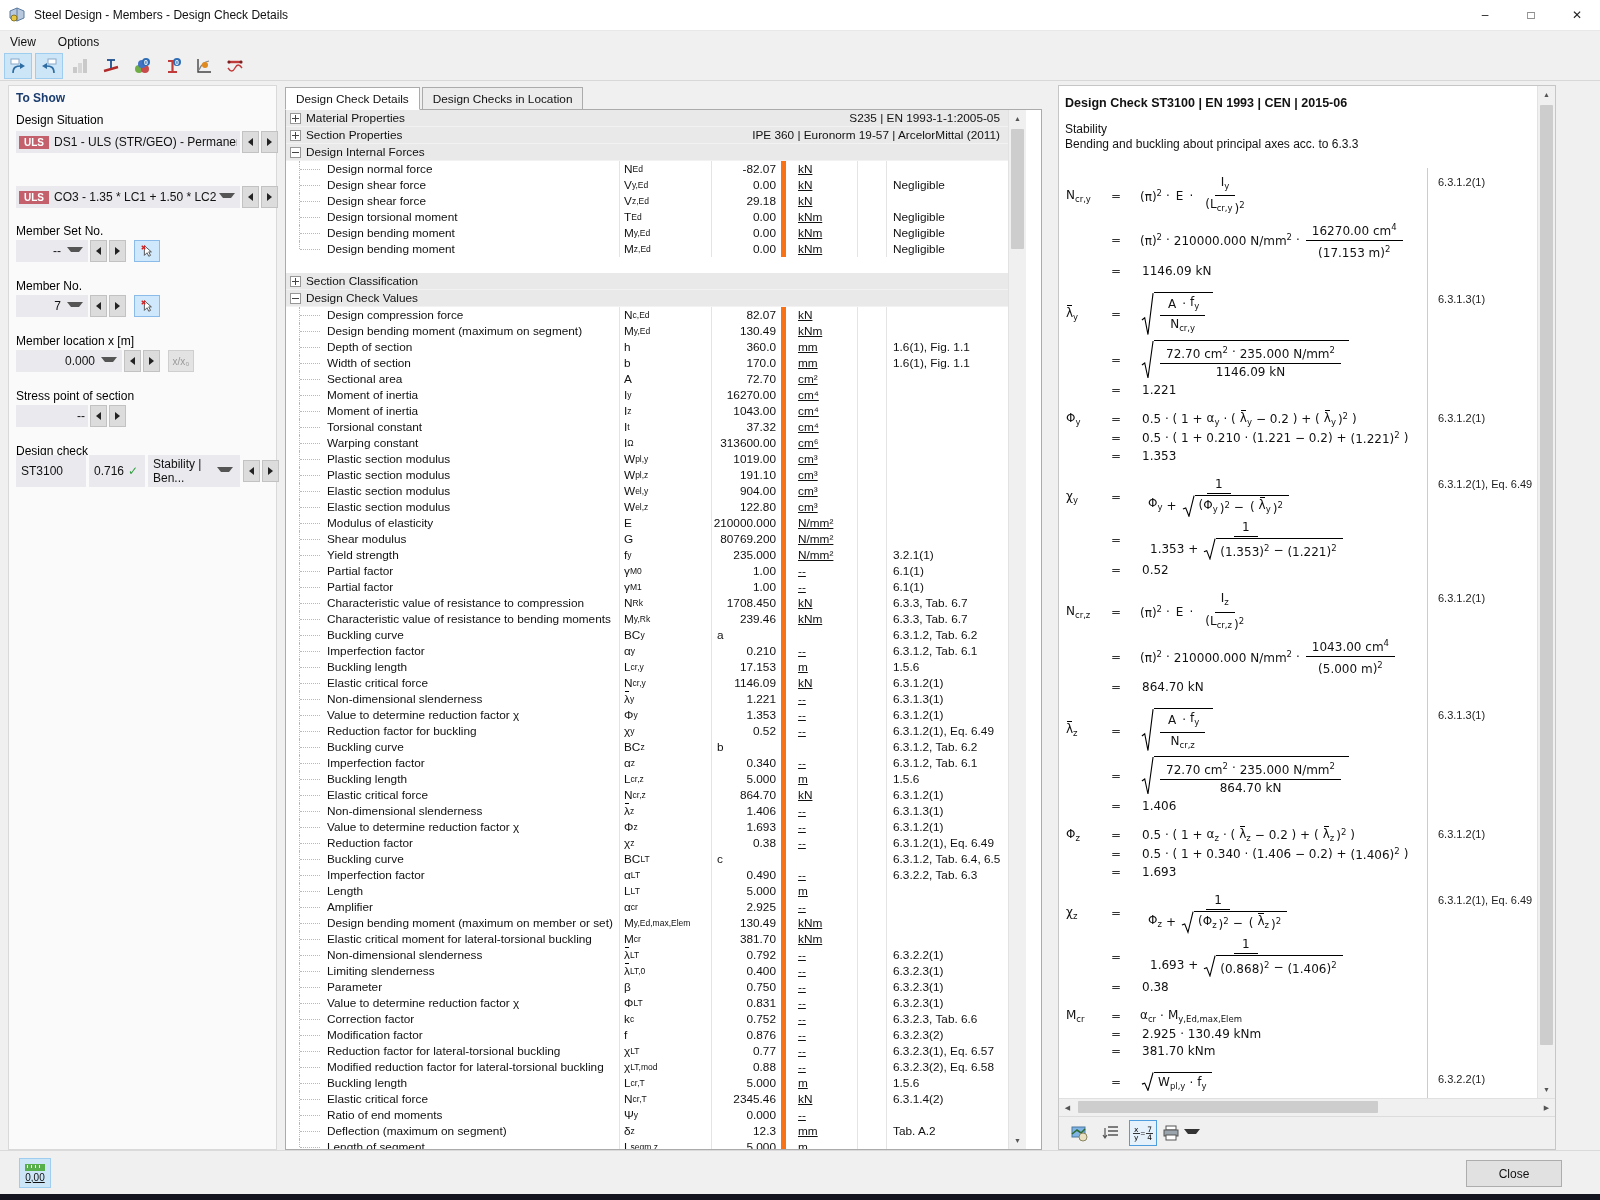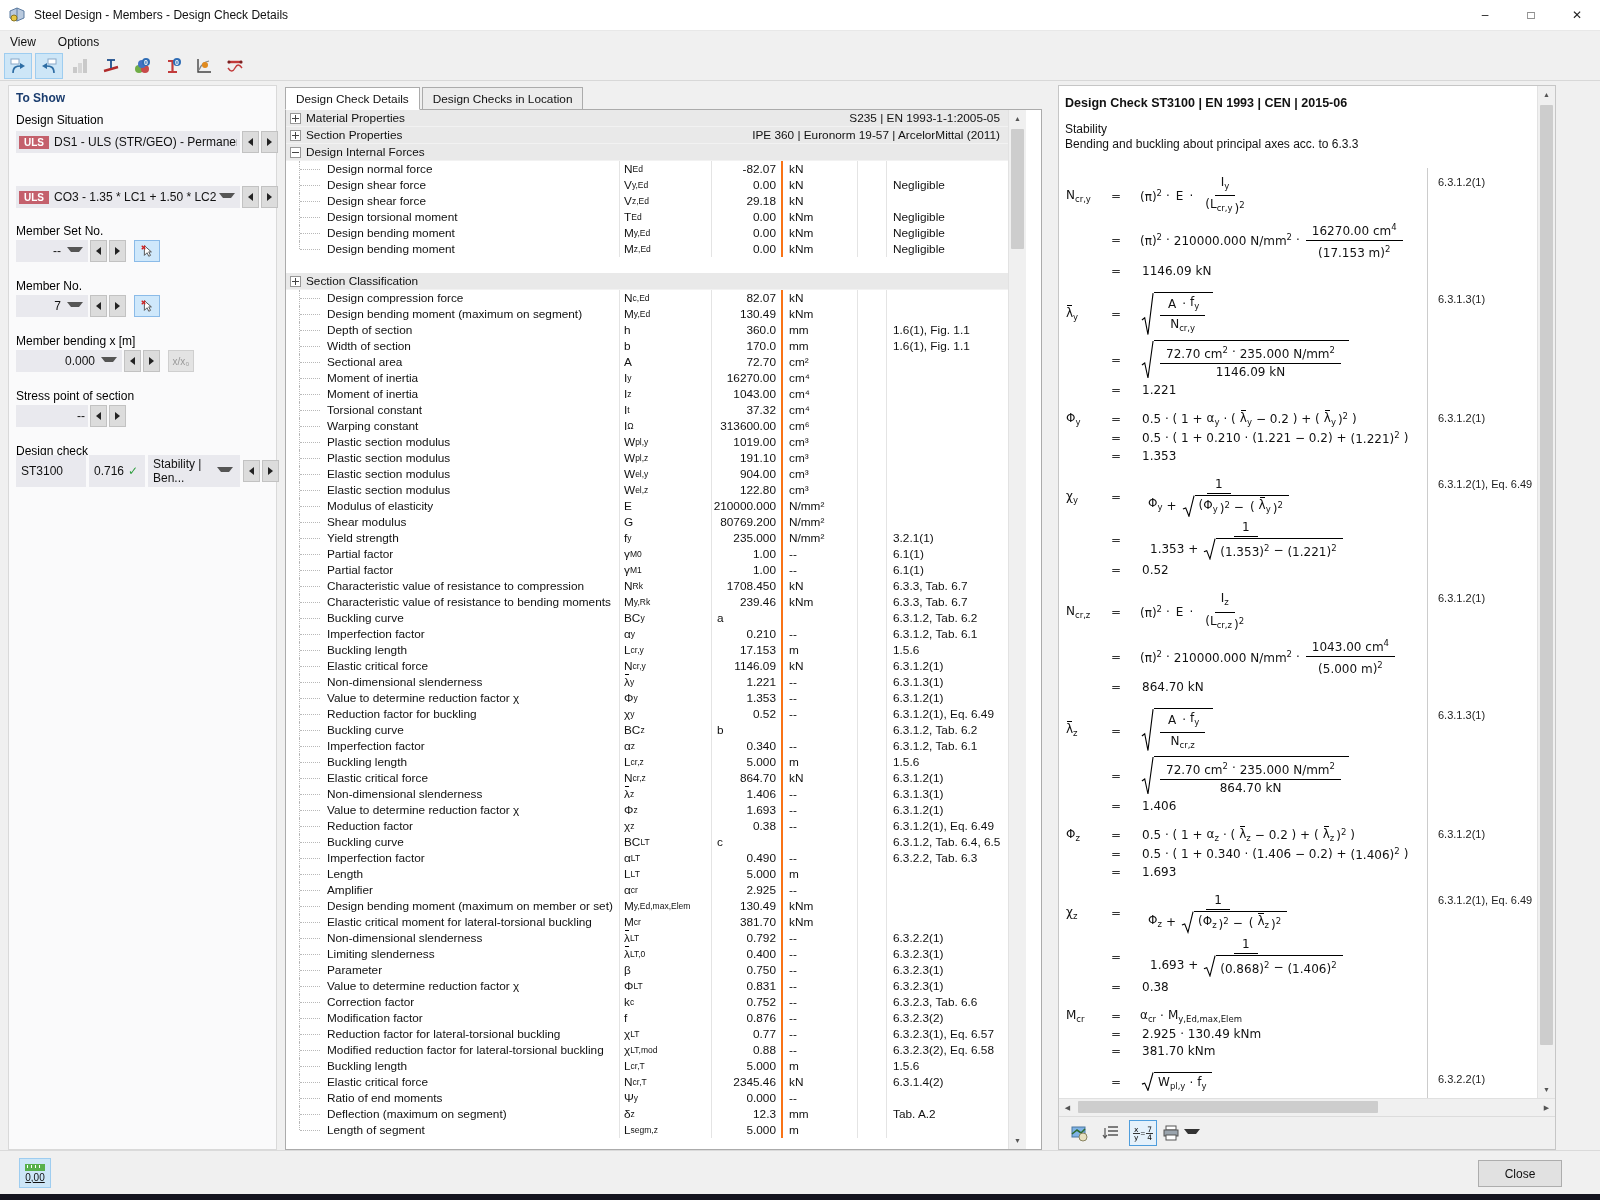--- a/index.html
+++ b/index.html
@@ -49,21 +49,21 @@
   .gright{margin-left:auto;padding-right:8px;}
   .tgap{height:16px;background:#fff;}
   .trow{height:16px;display:flex;align-items:stretch;font-size:11.8px;background:#fff;}
   .c-desc{width:333px;position:relative;padding-left:41px;box-sizing:border-box;display:flex;align-items:center;white-space:nowrap;overflow:hidden;}
   .c-desc .vline{position:absolute;left:13px;top:0;bottom:0;border-left:1px dotted #b8b8b8;}
   .c-desc .vline.half{bottom:8px;}
   .c-desc .hline{position:absolute;left:14px;top:8px;width:20px;border-top:1px dotted #b8b8b8;}
   .c-sym{width:92px;border-left:1px solid #e4e4e4;display:flex;align-items:center;padding-left:4px;box-sizing:border-box;white-space:nowrap;}
   .c-val{width:70px;border-left:1px solid #e4e4e4;display:flex;align-items:center;justify-content:flex-end;padding-right:5px;box-sizing:border-box;}
   .c-val.left{justify-content:flex-start;padding-left:5px;}
-  .c-unit{width:76px;border-left:2px solid #f97316;display:flex;align-items:center;padding-left:6px;box-sizing:border-box;}
+  .c-unit{width:76px;border-left:5px solid #f97316;display:flex;align-items:center;padding-left:12px;box-sizing:border-box;text-decoration:underline;}
   .c-spare{width:28px;border-left:1px solid #e4e4e4;}
   .c-ref{flex:1;border-left:1px solid #e4e4e4;display:flex;align-items:center;padding-left:6px;white-space:nowrap;overflow:hidden;}
   sub{font-size:8.5px;}
   sup{font-size:8.5px;}
   .bar{position:relative;display:inline-block;}
   .bar::after{content:"";position:absolute;left:1px;right:1px;top:-1px;border-top:1px solid #000;}
   
   .vscroll{width:17px;background:#f0f0f0;border-left:1px solid #e2e2e2;position:relative;flex:0 0 auto;}
   .sarrow{position:absolute;left:0;width:17px;height:17px;display:flex;align-items:center;justify-content:center;font-size:7px;color:#555;}
   .sthumb{position:absolute;left:2px;width:13px;background:#cdcdcd;border-radius:1px;}
@@ -100,21 +100,21 @@
   .minifrac{display:inline-flex;flex-direction:column;align-items:center;font-size:7.5px;line-height:7px;font-family:"DejaVu Sans",sans-serif;}
   .minifrac .t{border-bottom:1px solid #333;padding:0 1px;}
   
   .footer{position:absolute;left:0;top:1150px;width:1600px;height:44px;background:#f0f0f0;border-top:1px solid #dadada;}
   .decbtn{position:absolute;left:19px;top:7px;width:32px;height:30px;background:#cde6f7;border:1px solid #9ecdf0;box-sizing:border-box;
           display:flex;flex-direction:column;align-items:center;justify-content:center;}
   .ruler{width:20px;height:7px;background:#58b04c;position:relative;margin-bottom:1px;}
   .ruler::before{content:"";position:absolute;left:2px;right:2px;top:1px;height:3px;
                  background:repeating-linear-gradient(90deg,#fff 0 1px,transparent 1px 4px);}
   .dectext{font-size:10px;text-decoration:underline;}
-  .closebtn{position:absolute;right:38px;top:9px;width:84px;height:27px;background:#e1e1e1;border:1px solid #adadad;box-sizing:border-box;
+  .closebtn{position:absolute;right:38px;top:9px;width:96px;height:27px;background:#e1e1e1;border:1px solid #adadad;box-sizing:border-box;
             display:flex;align-items:center;justify-content:center;font-size:12px;}
   .bottomedge{position:absolute;left:0;top:1194px;width:1600px;height:6px;background:#15151f;}
 </style>
 </head>
 <body>
 
 <div class="titlebar">
   <svg class="appicon" viewBox="0 0 18 18">
     <path d="M2 5 L9 2 L16 5 L16 12 L9 15 L2 12 Z" fill="#b9c9dd" stroke="#5b7aa0"></path>
     <path d="M9 2 L9 15" stroke="#5b7aa0"></path>
@@ -260,21 +260,21 @@
         <span class="tri-r"></span>
       </div>
     <div class="pick">
       <svg viewBox="0 0 16 16" width="14" height="14">
           <path d="M5 2 L5 13 L8 10 L10 14 L12 13 L10 9 L13 9 Z" fill="#fff" stroke="#444"></path>
           <path d="M2 2 L6 6 M6 2 L2 6" stroke="#d02020" stroke-width="1.5"></path>
         </svg>
     </div>
   </div>
 
-  <div class="lp-label" style="top:248px">Member bending x [m]</div>
+  <div class="lp-label" style="top:248px">Member location x [m]</div>
   <div class="lp-row" style="top:264px">
     <div class="combo w-md">
       <span class="ct">0.000</span>
       <span class="chev"></span>
     </div>
     <div class="spinb">
         <span class="tri-l"></span>
       </div>
     <div class="spinb">
         <span class="tri-r"></span>
@@ -424,20 +424,24 @@
         </div>
         <div class="c-val">0.00</div>
         <div class="c-unit">kNm</div>
         <div class="c-spare"></div>
         <div class="c-ref">Negligible</div>
       </div>
       <div class="tgap"></div>
       <div class="tgroup">
         <span class="expand plus"></span>
         <span class="glabel">Section Classification</span>
+      </div>
+      <div class="tgroup">
+        <span class="expand"></span>
+        <span class="glabel">Design Check Values</span>
       </div>
       <div class="trow">
         <div class="c-desc">
           <i class="vline"></i>
           <i class="hline"></i>
           <span class="dtext">Design compression force</span>
         </div>
         <div class="c-sym">
           <span>N</span>
           <sub>c,Ed</sub>

